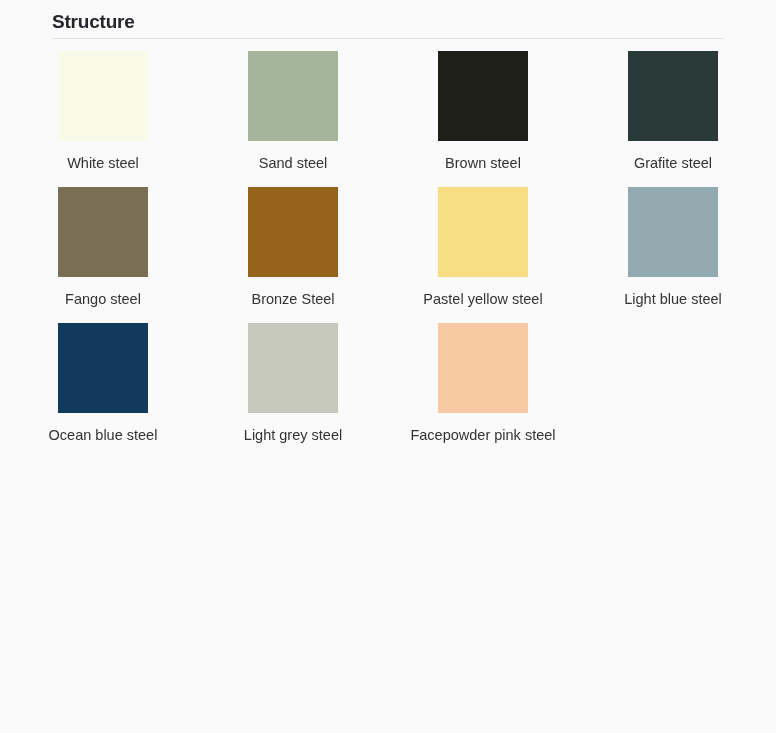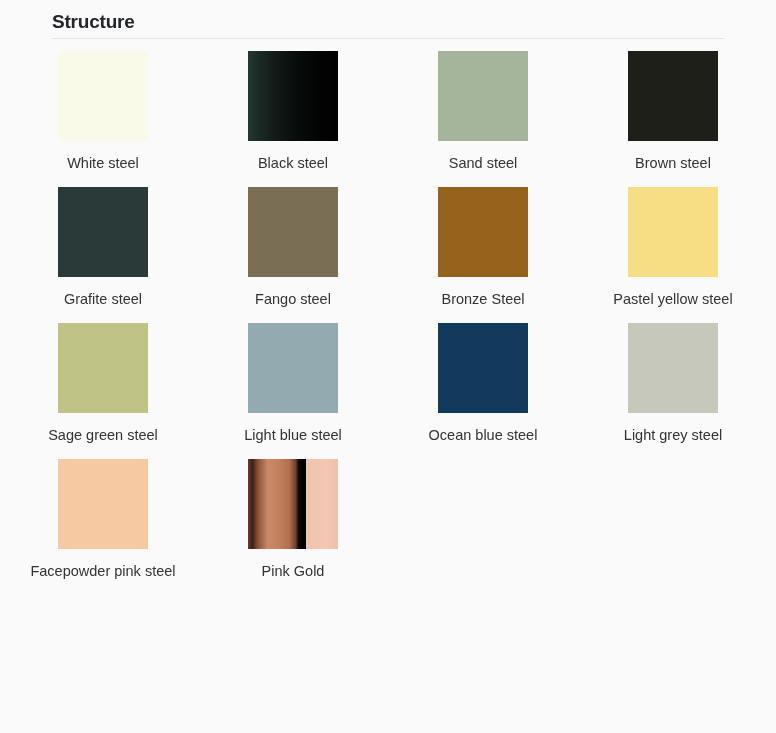--- a/index.html
+++ b/index.html
@@ -80,24 +80,20 @@
     <h2 class="section-title">Structure</h2>
   </div>
   <div class="divider"></div>
 
   <div class="swatch-grid">
       <div class="swatch-cell">
         <div class="swatch-chip" style="background: rgb(250, 250, 233);"></div>
         <div class="swatch-label">White steel</div>
       </div>
       <div class="swatch-cell">
-        <div class="swatch-chip" style="background: linear-gradient(90deg, rgb(36, 56, 52) 0%, rgb(26, 40, 36) 14%, rgb(16, 26, 23) 32%, rgb(7, 11, 10) 55%, rgb(2, 4, 3) 78%, rgb(0, 0, 0) 100%);"></div>
-        <div class="swatch-label">Black steel</div>
-      </div>
-      <div class="swatch-cell">
         <div class="swatch-chip" style="background: rgb(165, 181, 155);"></div>
         <div class="swatch-label">Sand steel</div>
       </div>
       <div class="swatch-cell">
         <div class="swatch-chip" style="background: rgb(31, 31, 26);"></div>
         <div class="swatch-label">Brown steel</div>
       </div>
       <div class="swatch-cell">
         <div class="swatch-chip" style="background: rgb(42, 58, 56);"></div>
         <div class="swatch-label">Grafite steel</div>
@@ -108,38 +104,30 @@
       </div>
       <div class="swatch-cell">
         <div class="swatch-chip" style="background: rgb(150, 99, 28);"></div>
         <div class="swatch-label">Bronze Steel</div>
       </div>
       <div class="swatch-cell">
         <div class="swatch-chip" style="background: rgb(247, 221, 132);"></div>
         <div class="swatch-label">Pastel yellow steel</div>
       </div>
       <div class="swatch-cell">
-        <div class="swatch-chip" style="background: rgb(191, 194, 133);"></div>
-        <div class="swatch-label">Sage green steel</div>
-      </div>
-      <div class="swatch-cell">
         <div class="swatch-chip" style="background: rgb(146, 170, 176);"></div>
         <div class="swatch-label">Light blue steel</div>
       </div>
       <div class="swatch-cell">
         <div class="swatch-chip" style="background: rgb(18, 58, 92);"></div>
         <div class="swatch-label">Ocean blue steel</div>
       </div>
       <div class="swatch-cell">
         <div class="swatch-chip" style="background: rgb(198, 200, 188);"></div>
         <div class="swatch-label">Light grey steel</div>
       </div>
       <div class="swatch-cell">
         <div class="swatch-chip" style="background: rgb(247, 201, 163);"></div>
         <div class="swatch-label">Facepowder pink steel</div>
       </div>
-      <div class="swatch-cell">
-        <div class="swatch-chip" style="background: linear-gradient(90deg, rgb(109, 59, 42) 0%, rgb(57, 32, 26) 5%, rgb(138, 81, 56) 11%, rgb(201, 138, 104) 22%, rgb(196, 128, 94) 34%, rgb(176, 111, 80) 46%, rgb(109, 64, 48) 53%, rgb(20, 11, 8) 56%, rgb(0, 0, 0) 60%, rgb(0, 0, 0) 64%, rgb(240, 195, 172) 65%, rgb(242, 200, 178) 88%, rgb(238, 192, 168) 100%);"></div>
-        <div class="swatch-label">Pink Gold</div>
-      </div>
     </div>
 
 </div>
 
 </body></html>

